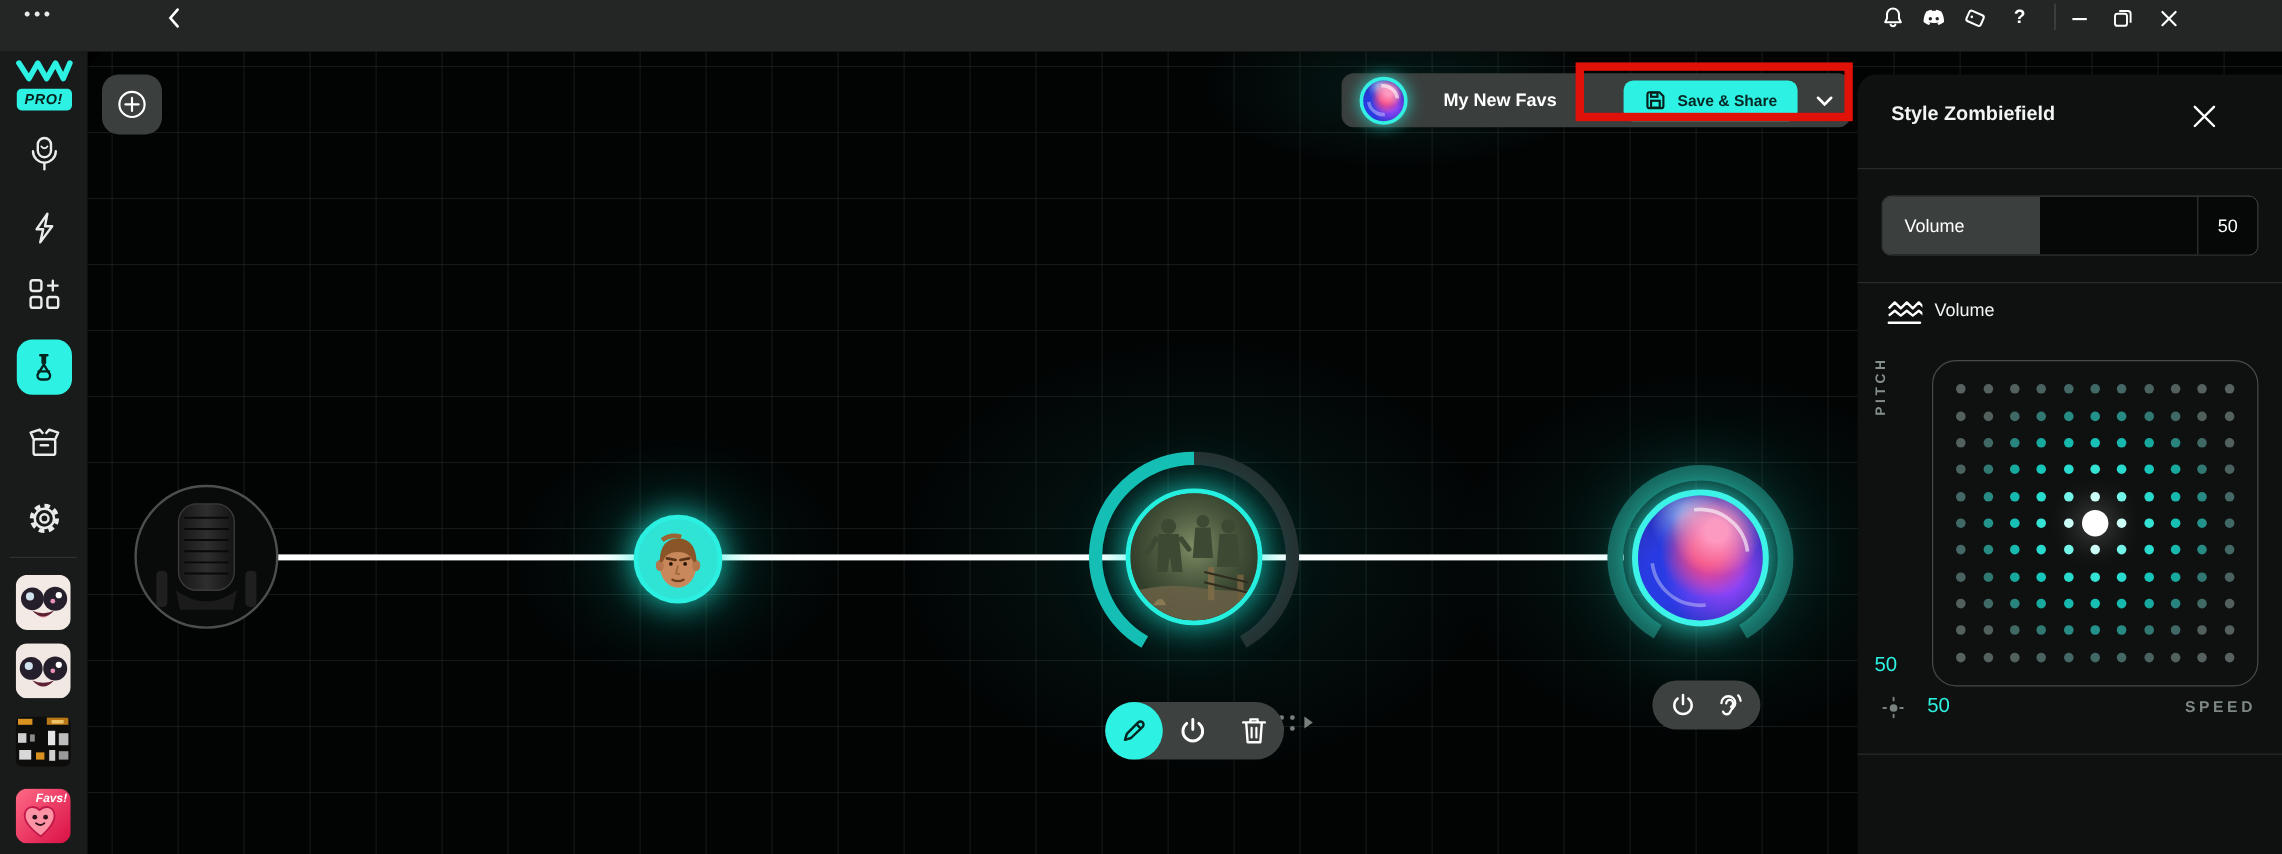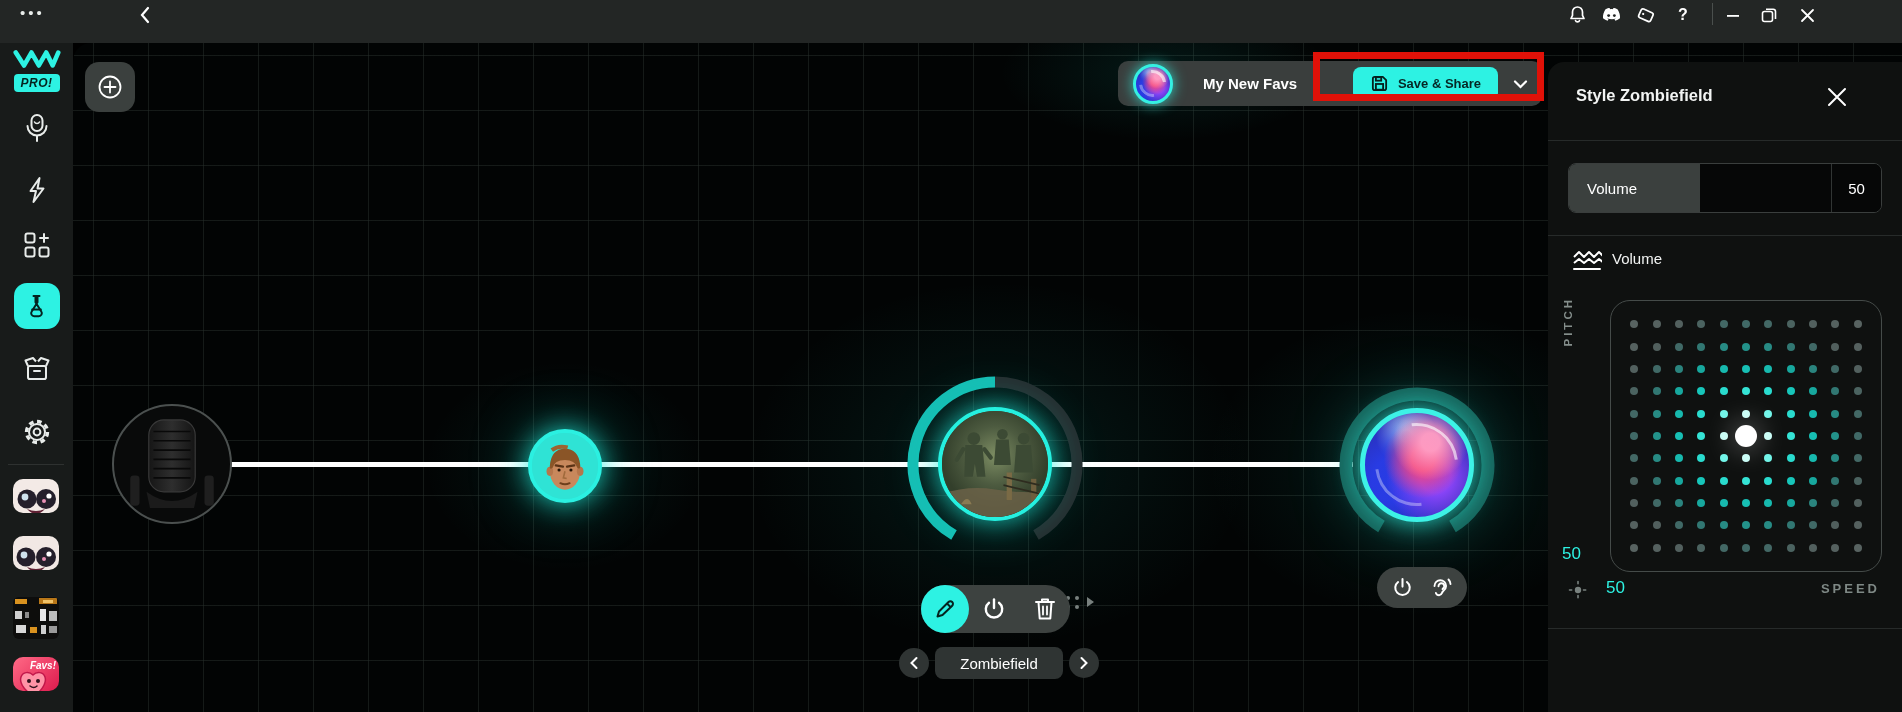--- a/index.html
+++ b/index.html
@@ -31,21 +31,21 @@
   #tb-sep{left:1712px;top:3px;width:1px;height:22px;background:#4a4f4d;}
   #help-glyph{font-size:16px;font-weight:bold;color:#fff;}
 
   
   #sidebar{left:0;top:43px;width:73px;height:669px;background:var(--sidebar);z-index:20;}
   .sb{position:absolute;left:50%;transform:translateX(-50%);color:#e8ecea;}
   #pro-badge{top:31px;background:var(--accent);color:#04211d;font-weight:bold;font-style:italic;
     font-size:12px;padding:2px 7px;border-radius:4px;letter-spacing:.5px;}
   #flask-tile{top:240px;width:46px;height:46px;background:var(--accent);border-radius:13px;
     display:flex;align-items:center;justify-content:center;}
-  .thumb{position:absolute;left:13px;width:46px;height:34px;border-radius:10px;overflow:hidden;}
+  .thumb{position:absolute;left:13px;width:46px;height:46px;border-radius:10px;overflow:hidden;}
   #sb-divider{position:absolute;left:8px;top:421px;width:56px;height:1px;background:#2e3130;}
   #favs-label{position:absolute;right:3px;top:3px;font-size:10px;font-weight:bold;font-style:italic;color:#fff;}
 
   
   #canvas{left:73px;top:43px;width:1829px;height:669px;background:var(--canvas);
     border-top-left-radius:18px;overflow:hidden;z-index:1;
     background-image:
       radial-gradient(360px 260px at 925px 420px, rgba(25,210,190,.10), rgba(0,0,0,0) 70%),
       radial-gradient(300px 220px at 1345px 420px, rgba(25,210,190,.10), rgba(0,0,0,0) 70%),
       radial-gradient(200px 150px at 492px 423px, rgba(25,210,190,.08), rgba(0,0,0,0) 70%),
@@ -407,33 +407,20 @@
     </div>
     <div class="tbr-ic">
       <svg width="24" height="26" viewBox="0 0 24 26">
           <path d="M3 6 h18 M9 6 V3.5 h6 V6" stroke="#fff" stroke-width="2" fill="none" stroke-linecap="round" stroke-linejoin="round"></path>
           <path d="M5.5 6 l1.2 16.5 h10.6 L18.5 6" stroke="#fff" stroke-width="2" fill="none" stroke-linejoin="round"></path>
           <path d="M10 10.5 v8 M14 10.5 v8" stroke="#fff" stroke-width="1.8" stroke-linecap="round"></path>
         </svg>
     </div>
   </div>
 
-  <div class="abs" id="node-nav">
-    <div class="nav-chev">
-      <svg width="12" height="14" viewBox="0 0 12 14">
-          <path d="M8.5 2 L3.5 7 L8.5 12" stroke="#fff" stroke-width="2" fill="none" stroke-linecap="round"></path>
-        </svg>
-    </div>
-    <div id="node-label-box">Zombiefield</div>
-    <div class="nav-chev">
-      <svg width="12" height="14" viewBox="0 0 12 14">
-          <path d="M3.5 2 L8.5 7 L3.5 12" stroke="#fff" stroke-width="2" fill="none" stroke-linecap="round"></path>
-        </svg>
-    </div>
-  </div>
 
   <svg class="abs node" id="orb-arc" width="160" height="160" viewBox="0 0 160 160">
     <path d="M 44.5 141.5 A 71 71 0 1 1 115.5 141.5" stroke="#155a52" stroke-width="13" fill="none"></path>
   </svg>
   <div class="orb" id="orb-node"></div>
   <div class="abs" id="listen-pill">
     <span>
       <svg width="23" height="23" viewBox="0 0 26 26">
           <path d="M13 3.5 v8.5" stroke="#fff" stroke-width="2.3" stroke-linecap="round"></path>
           <path d="M8 6.8 a8.2 8.2 0 1 0 10 0" stroke="#fff" stroke-width="2.3" fill="none" stroke-linecap="round"></path>

